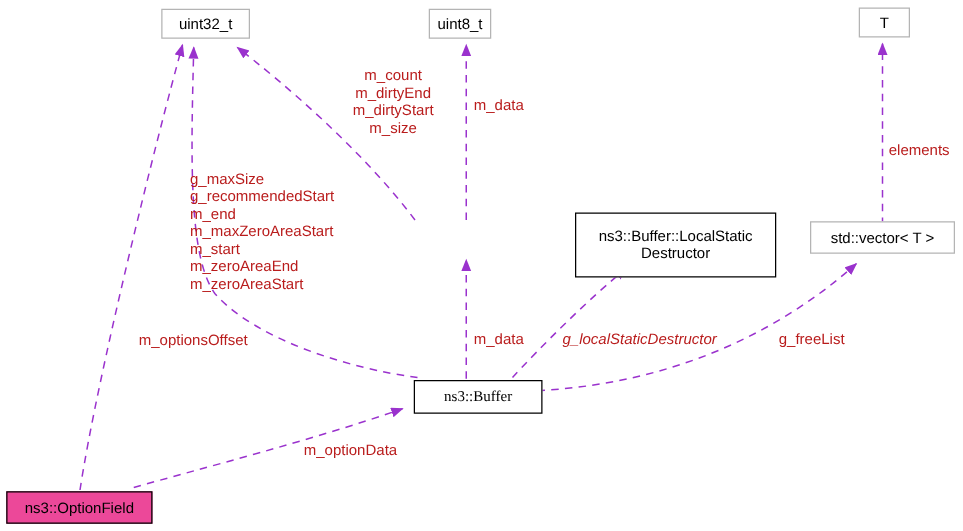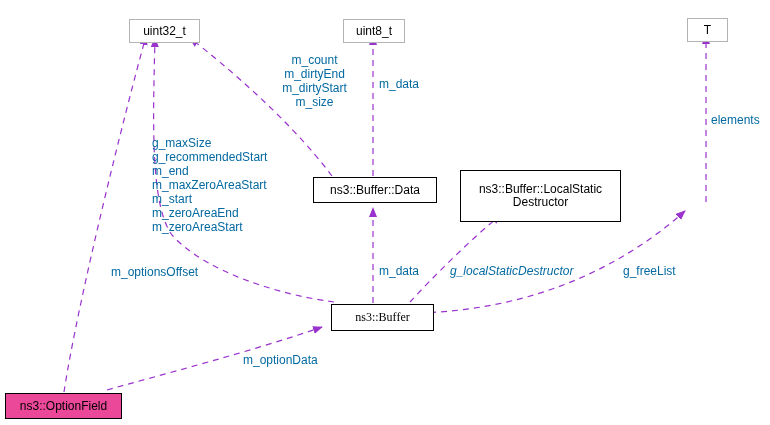--- a/index.html
+++ b/index.html
@@ -9,32 +9,32 @@
   }
   .edges-layer{position:absolute;left:0;top:0;width:770px;height:425px;}
   .edge{fill:none;stroke:#9a32cd;stroke-width:1.2;stroke-dasharray:6,5;}
   .node{
     position:absolute;box-sizing:border-box;
     display:flex;align-items:center;justify-content:center;
     background:#ffffff;border:1.4px solid #000000;
     font-size:12px;color:#000000;text-align:center;line-height:13px;
     white-space:pre-line;
   }
-  .node.ext{border:1.2px solid #b4b4b4;margin-top:12px;}
+  .node.ext{border:1.2px solid #b4b4b4;}
   .node.main{background:#bfbfbf;}
   #n-uint32{left:129px;top:7px;width:71px;height:24px;}
-  #n-uint8{left:343px;top:7px;width:62px;height:24px;}
+  #n-uint8{left:343px;top:7px;width:50px;height:24px;}
   #n-t{left:687px;top:6px;width:41px;height:24px;}
   #n-data{left:313px;top:177px;width:124px;height:26px;}
   #n-lsd{left:460px;top:170px;width:161px;height:52px;}
   #n-vector{left:648px;top:177px;width:116px;height:26px;}
   #n-buffer{left:331px;top:304px;width:103px;height:27px;font-family:Liberation Serif, serif;}
   #n-option{left:5px;top:393px;width:117px;height:26px;}
   .elabel{
-    position:absolute;font-size:12px;line-height:14px;color:#0369a1;
+    position:absolute;font-size:12px;line-height:14px;color:#b91c1c;
     white-space:pre-line;
   }
   .el0{left:89px;top:265px;padding-left:22px;}
   .el1{left:243px;top:353px;text-align:center;}
   .el2{left:152px;top:136px;width:170px;text-align:left;}
   .el3{left:379px;top:264px;}
   .el4{left:450px;top:264px;font-style:italic;}
   .el5{left:623px;top:264px;}
   .el6{left:262px;top:53px;width:105px;text-align:center;}
   .el7{left:379px;top:77px;}
@@ -64,26 +64,26 @@
 
   <div class="node ext" id="n-uint32">
     <span>uint32_t</span>
   </div>
   <div class="node ext" id="n-uint8">
     <span>uint8_t</span>
   </div>
   <div class="node ext" id="n-t">
     <span>T</span>
   </div>
-  <div class="node" id="n-data">
-    <span>ns3::Buffer::Data</span>
-  </div>
   <div class="node" id="n-lsd">
     <span>ns3::Buffer::LocalStatic
 Destructor</span>
+  </div>
+  <div class="node ext" id="n-vector">
+    <span>std::vector&lt; T &gt;</span>
   </div>
   <div class="node" id="n-buffer">
     <span>ns3::Buffer</span>
   </div>
   <div class="node main" id="n-option" style="background: #ec4899;">
     <span>ns3::OptionField</span>
   </div>
 
   <div class="elabel el0">m_optionsOffset</div>
   <div class="elabel el1">m_optionData</div>

